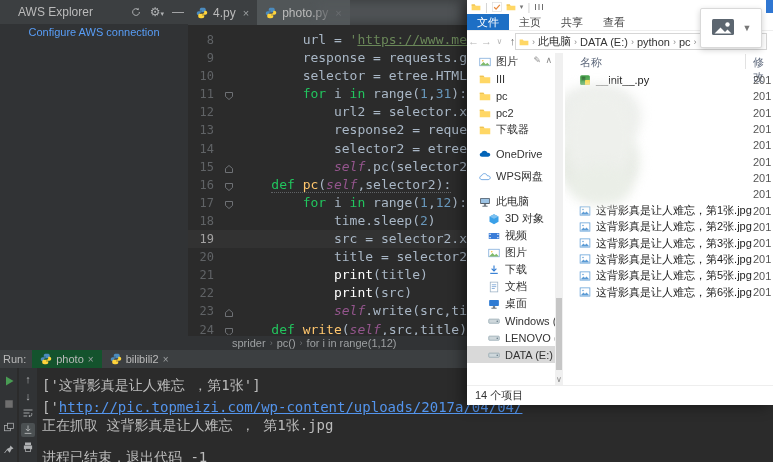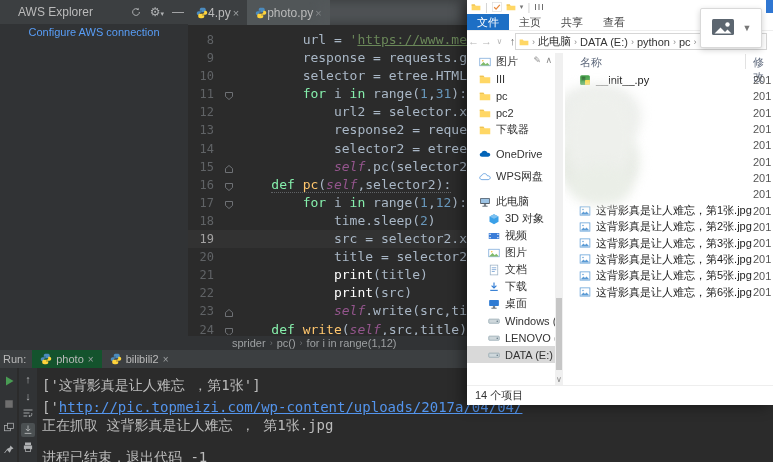--- a/index.html
+++ b/index.html
@@ -9,34 +9,34 @@
 
   
   .app-icon { position:absolute; left:0; top:0; width:10px; height:10px; background:#3d7ecb; }
   #aws-panel { position:absolute; left:0; top:0; width:188px; height:350px; background:#313335; }
   #aws-header { position:absolute; left:0; top:0; right:0; height:24px; background:#3c3f41;
                 display:flex; align-items:center; padding-left:10px; color:#bbbbbb; font-size:12px; }
   #aws-header .hicons { position:absolute; right:4px; top:0; height:24px; display:flex; align-items:center; gap:8px; color:#afb1b3; font-size:12px; }
   #aws-link { position:absolute; left:0; top:26px; width:188px; text-align:center; color:#589df6; font-size:11px; cursor:pointer; }
 
   #tabbar { position:absolute; left:188px; top:0; right:0; height:25px; background:#3c3f41; display:flex; }
-  .etab { display:flex; align-items:center; padding:0 8px; font-size:12px; color:#bbbbbb; height:25px; }
+  .etab { display:flex; align-items:center; gap:5px; padding:0 8px; font-size:12px; color:#bbbbbb; height:25px; }
   .etab.active { background:#515658; }
   .etab .x { color:#9da0a2; font-size:11px; margin-left:2px; }
   .smudge-tabs { position:absolute; left:318px; top:2px; width:145px; height:20px; background:#55595c; filter:blur(5px); opacity:.75; }
 
   #editor { position:absolute; left:188px; top:25px; width:585px; height:310px; background:#2b2b2b; overflow:hidden; }
   .cl { position:relative; height:18.1px; white-space:pre; }
   .cl.active-line { background:#323232; }
   .cl .num { position:absolute; left:0; top:0; width:26px; text-align:right; color:#606366;
              font:12px/18.1px "DejaVu Sans Mono", monospace; }
   .cl.active-line .num { color:#a4a3a3; }
   .cl .fold { position:absolute; left:36px; top:3px; width:10px; height:12px; }
   .cl .code { position:absolute; left:52px; top:0; font:13px/18.1px "DejaVu Sans Mono", monospace; color:#a9b7c6; }
-  .tok-k { color:#86efac; }
+  .tok-k { color:#22c55e; }
   .tok-s { color:#6a8759; }
   .tok-sl { color:#6a8759; text-decoration:underline; }
   .tok-n { color:#6897bb; }
   .tok-fn { color:#ffc66d; }
   .tok-sf { color:#94558d; font-style:italic; }
   .tok-b { color:#ffffff; }
   .decl-u { border-bottom:1px dotted #606366; }
 
   #crumbs { position:absolute; left:188px; top:335px; right:0; height:15px; background:#313335;
             border-top:1px solid #2b2b2b; color:#9da0a2; font-size:11px; display:flex; align-items:center; padding-left:44px; gap:4px; }
@@ -399,31 +399,31 @@
         <div class="srow ind">
           <span class="icon12"><svg class="icon12" viewBox="0 0 16 16">
               <rect x="1" y="3" width="14" height="10" fill="#fff" stroke="#7aa7d9"></rect>
               <circle cx="5" cy="6.3" r="1.1" fill="#f5c242"></circle>
               <path d="M2 12l4-4 3 3 2-2 3 3v.5H2z" fill="#7fba6a"></path>
             </svg></span>
           <span>图片</span>
         </div>
         <div class="srow ind">
           <span class="icon12"><svg class="icon12" viewBox="0 0 16 16">
+              <path d="M8 2v7M4.8 6.2L8 9.4l3.2-3.2" stroke="#2f7bd3" stroke-width="1.5" fill="none"></path>
+              <path d="M3 12.5h10" stroke="#2f7bd3" stroke-width="1.5"></path>
+            </svg></span>
+          <span>下载</span>
+        </div>
+        <div class="srow ind">
+          <span class="icon12"><svg class="icon12" viewBox="0 0 16 16">
               <rect x="3" y="1.5" width="10" height="13" fill="#fff" stroke="#9ab0c4"></rect>
               <path d="M5 5h6M5 7.5h6M5 10h4" stroke="#6b9bd2"></path>
             </svg></span>
           <span>文档</span>
-        </div>
-        <div class="srow ind">
-          <span class="icon12"><svg class="icon12" viewBox="0 0 16 16">
-              <path d="M8 2v7M4.8 6.2L8 9.4l3.2-3.2" stroke="#2f7bd3" stroke-width="1.5" fill="none"></path>
-              <path d="M3 12.5h10" stroke="#2f7bd3" stroke-width="1.5"></path>
-            </svg></span>
-          <span>下载</span>
         </div>
         <div class="srow ind">
           <span class="icon12"><svg class="icon12" viewBox="0 0 16 16">
               <rect x="1.5" y="2.5" width="13" height="8" rx="1" fill="#2f7bd3"></rect>
               <rect x="6.5" y="11" width="3" height="2" fill="#56606b"></rect>
               <rect x="4.5" y="13" width="7" height="1.2" fill="#56606b"></rect>
             </svg></span>
           <span>桌面</span>
         </div>
         <div class="srow ind">

